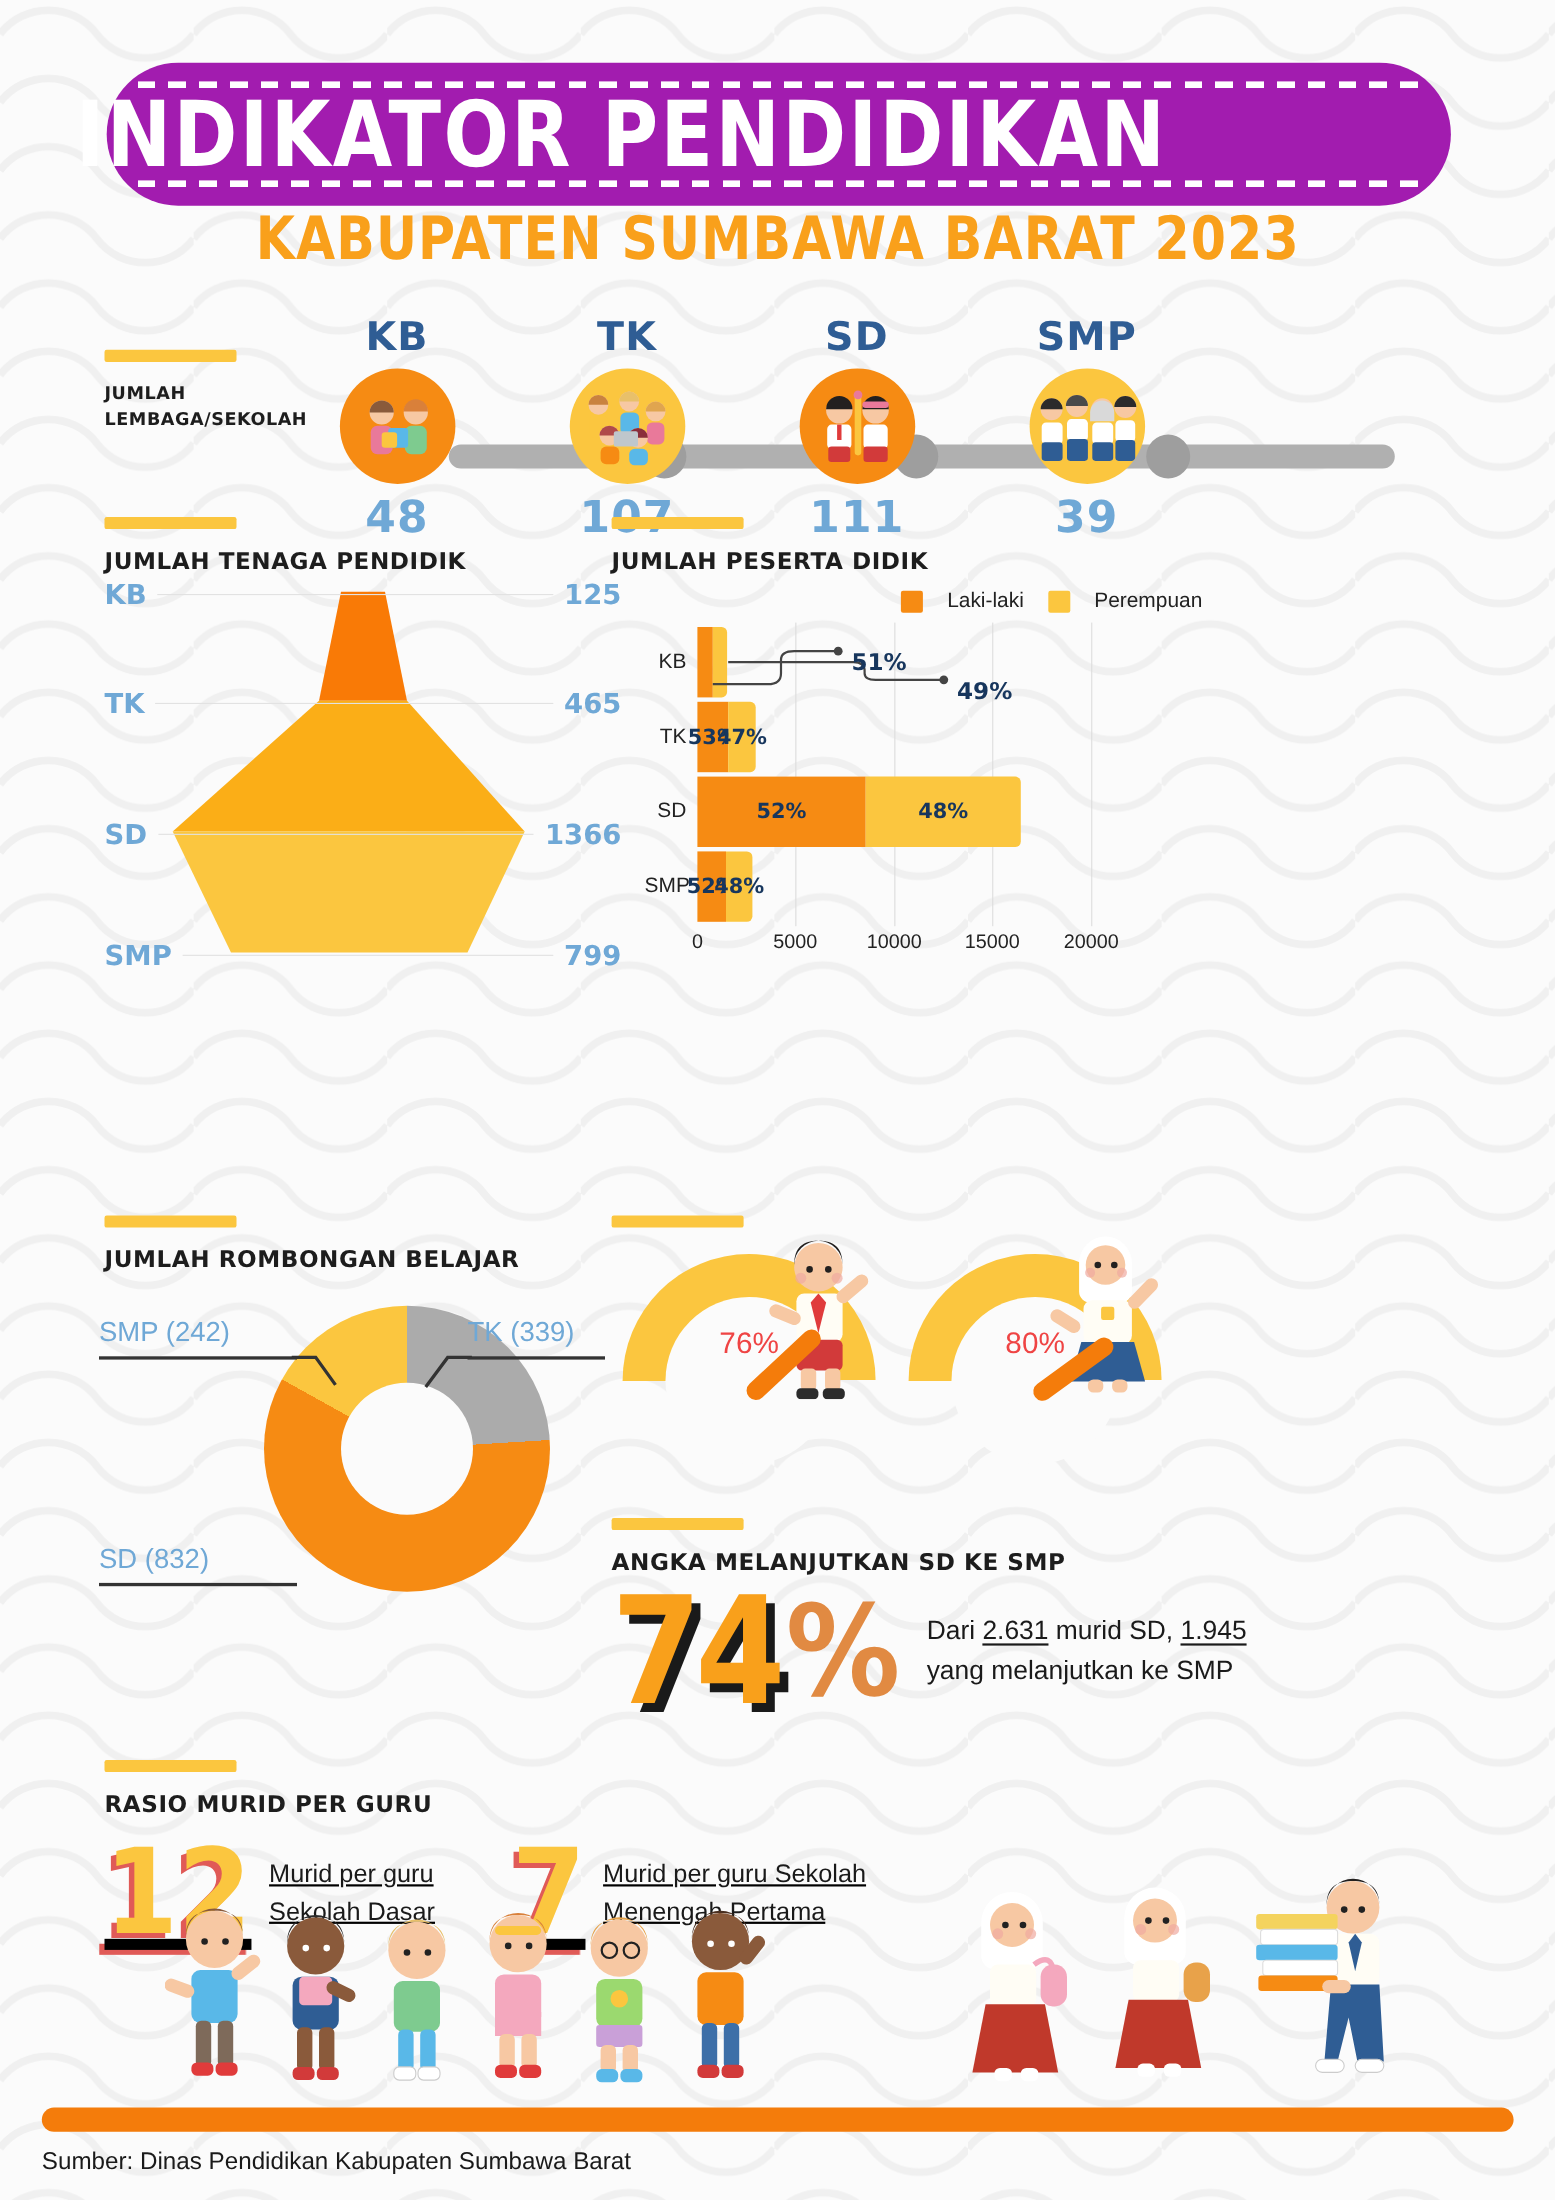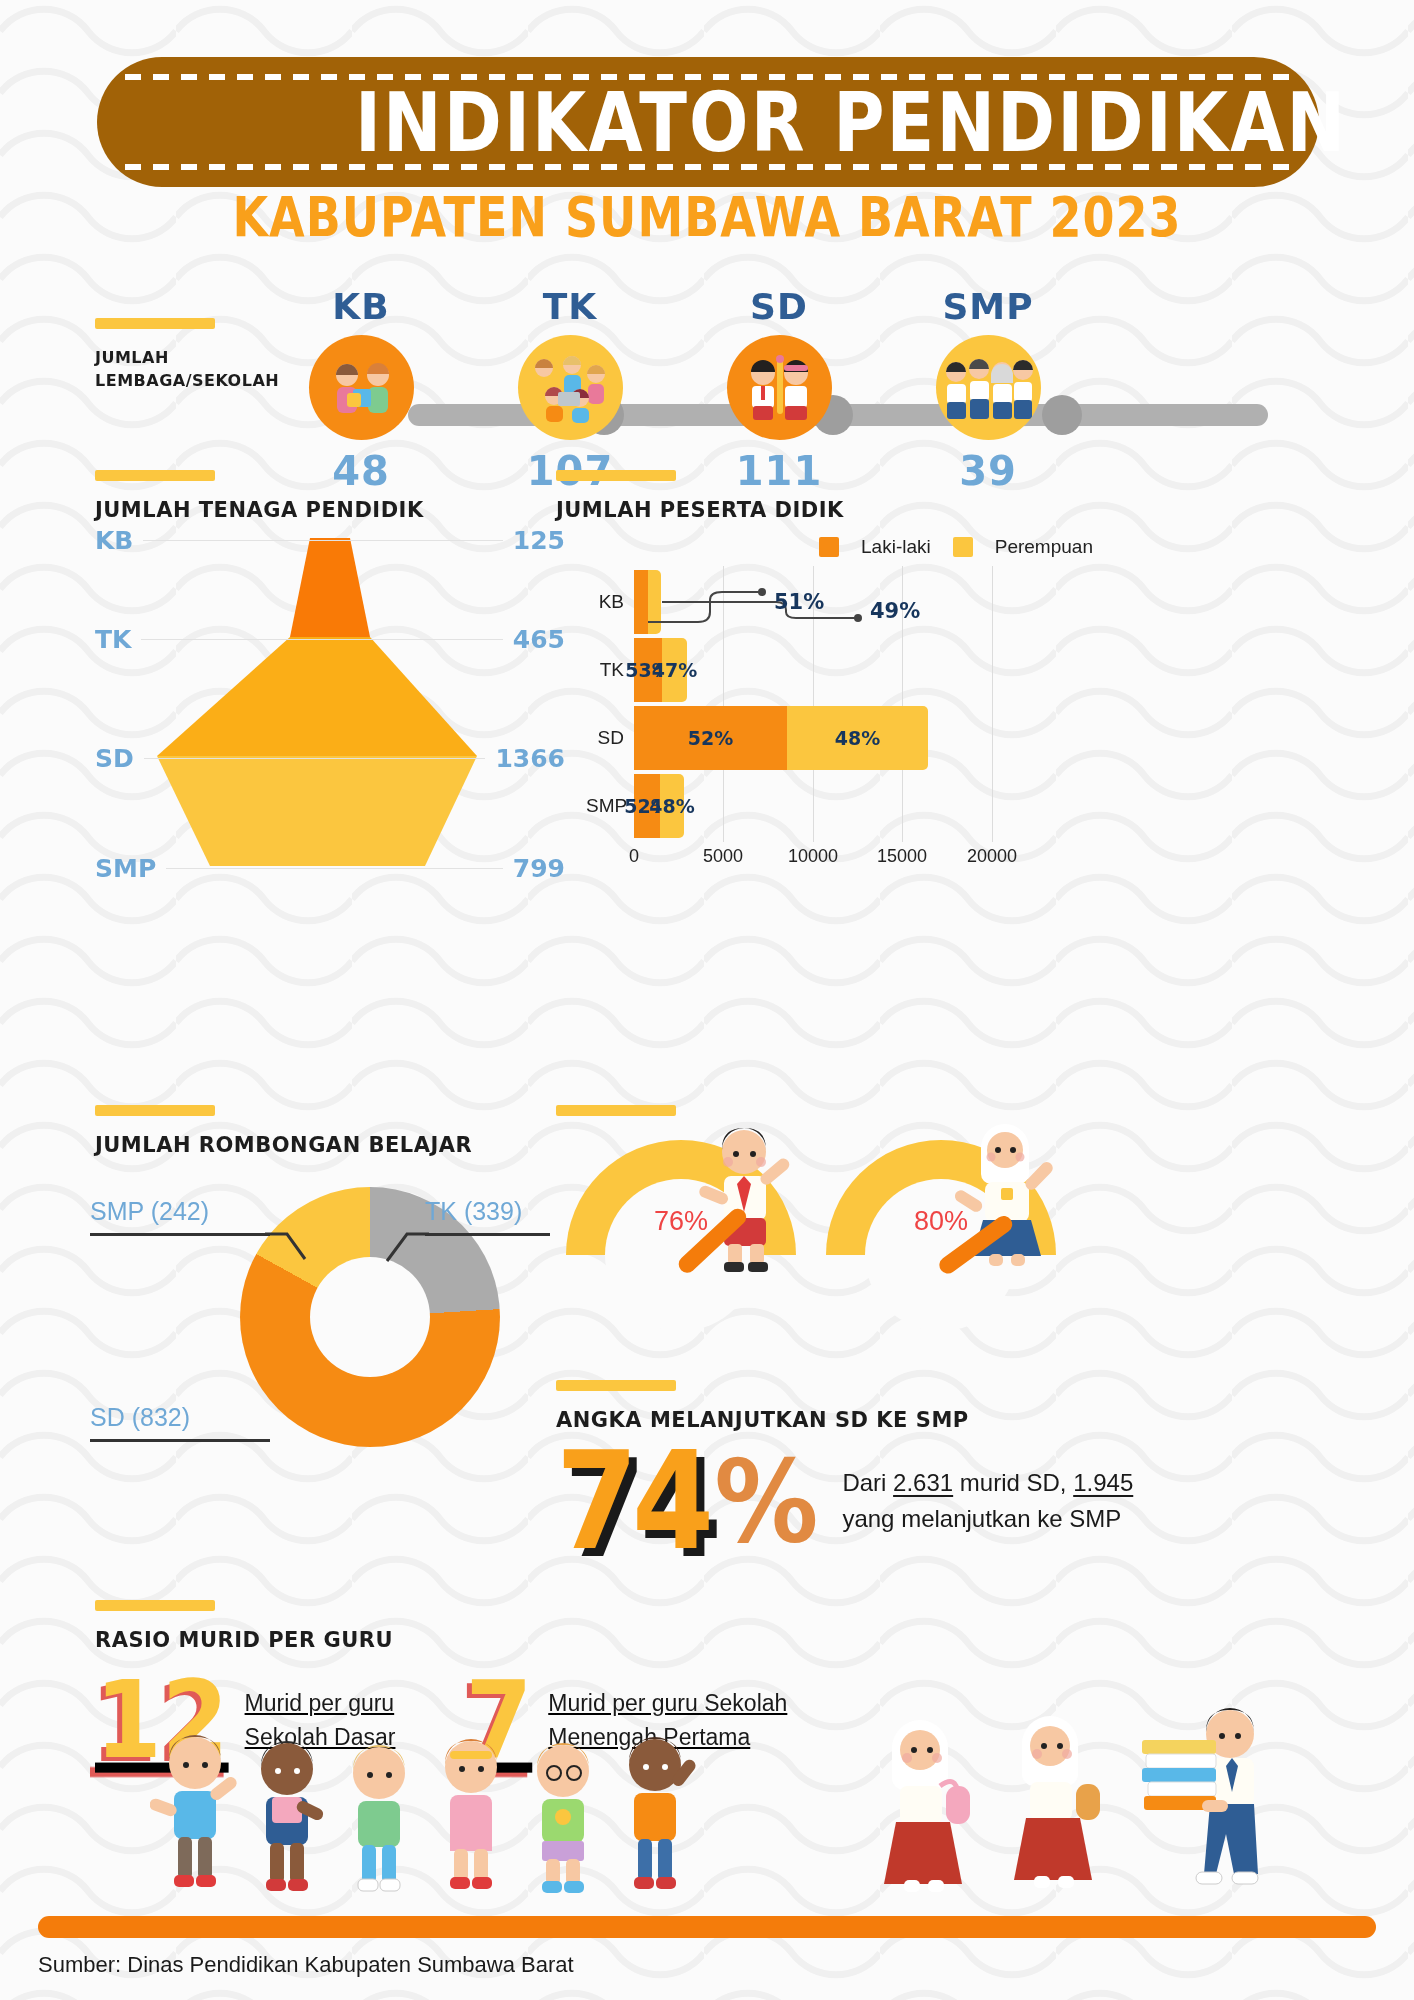--- a/index.html
+++ b/index.html
@@ -14,22 +14,22 @@
     position:absolute; inset:0; z-index:0;
     background-image:
       repeating-linear-gradient(to bottom, transparent 0 64px, transparent 64px 64px);
   }
   .bg-waves svg{ position:absolute; inset:0; width:100%; height:100%; }
   .page{ position:relative; z-index:1; width:1414px; height:2000px; }
 
   
   .title-banner{
     position:absolute; left:97px; top:57px; width:1222px; height:130px;
-    background:#a16207; border-radius:65px;
-    display:flex; align-items:center; justify-content:flex-end;
+    background:#a21caf; border-radius:65px;
+    display:flex; align-items:center; justify-content:flex-start;
   }
   .title-banner .dash-top, .title-banner .dash-bot{
     position:absolute; left:28px; right:28px; height:6px;
     background-image:repeating-linear-gradient(to right,#ffffff 0 16px, transparent 16px 28px);
   }
   .title-banner .dash-top{ top:17px; }
   .title-banner .dash-bot{ bottom:17px; }
   .title-text{
     font-family:"DejaVu Sans", sans-serif;
     font-weight:bold; font-size:66px; letter-spacing:2px;
@@ -387,21 +387,21 @@
         <span class="seg" style="width:24px;background:#FBC63F;border-radius:0 5px 5px 0">48%</span>
       </div>
 
       <svg width="460" height="310" style="position:absolute;left:0;top:0;pointer-events:none;" xmlns="http://www.w3.org/2000/svg">
         <path d="M62,56 L112,56 Q124,56 124,46 L124,34 Q124,26 136,26 L176,26" fill="none" stroke="#444" stroke-width="2"></path>
         <circle cx="176" cy="26" r="4" fill="#444"></circle>
         <path d="M76,36 L190,36 Q200,36 200,44 L200,46 Q200,52 210,52 L272,52" fill="none" stroke="#444" stroke-width="2"></path>
         <circle cx="272" cy="52" r="4" fill="#444"></circle>
       </svg>
       <div class="cal" style="left:188px; top:24px;">51%</div>
-      <div class="cal" style="left:284px; top:33px;">49%</div>
+      <div class="cal" style="left:284px; top:50px;">49%</div>
 
       <div class="xaxis">
         <span class="xtick" style="left:0px">0</span>
         <span class="xtick" style="left:89px">5000</span>
         <span class="xtick" style="left:179px">10000</span>
         <span class="xtick" style="left:268px">15000</span>
         <span class="xtick" style="left:358px">20000</span>
       </div>
     </div>
   </div>

